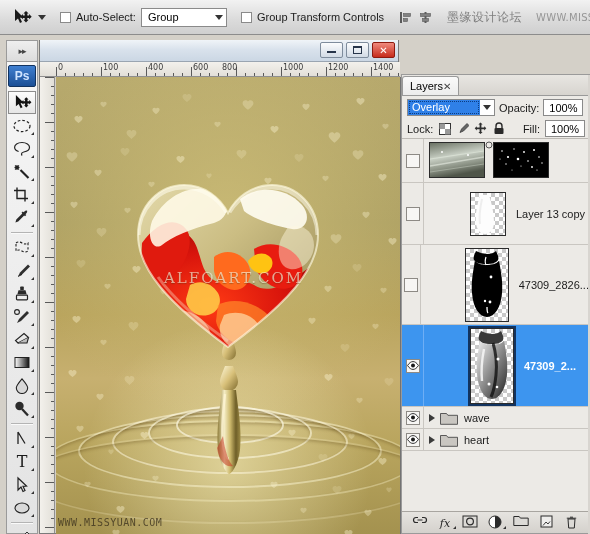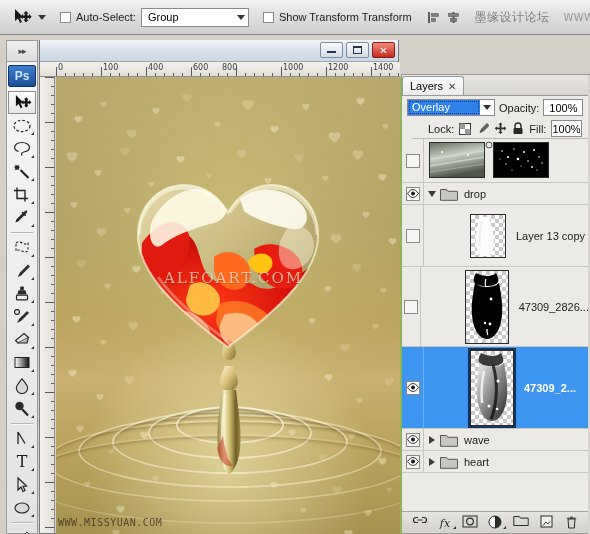--- a/index.html
+++ b/index.html
@@ -19,21 +19,21 @@
   }
   .ob-sep{width:1px;height:24px;background:#a9a9a9;margin:0 7px;
           box-shadow:1px 0 0 #f4f4f4;}
   .tool-preset{display:flex;align-items:center;gap:4px;padding-left:10px;}
   .tp-icon{width:24px;height:22px;display:flex;align-items:center;justify-content:center;}
   .caret-dn{width:0;height:0;border-left:4px solid transparent;border-right:4px solid transparent;border-top:5px solid #333;}
   .ob-check{width:11px;height:11px;background:#fff;border:1px solid #8a8a8a;box-sizing:border-box;display:inline-block;}
   .ob-label{font-size:11px;color:#1c1c1c;white-space:nowrap;}
   .ob-group{display:flex;align-items:center;gap:5px;}
   .ob-select{
-    width:108px;height:19px;background:#fff;border:1px solid #8a8a8a;
+    width:86px;height:19px;background:#fff;border:1px solid #8a8a8a;
     display:flex;align-items:center;justify-content:space-between;
     padding:0 3px 0 6px;box-sizing:border-box;font-size:11px;
   }
   .align-icons{display:flex;align-items:center;gap:5px;opacity:.8;}
   .align-ic{width:15px;height:15px;}
   .wm-top{
     font-family:"DejaVu Sans",sans-serif;font-size:12px;color:#6e6e6e;
     letter-spacing:.5px;white-space:nowrap;opacity:.85;
   }
   .wm-top2{font-size:10px;color:#8a8a8a;letter-spacing:.3px;}
@@ -108,21 +108,21 @@
   .rlab{position:absolute;top:1px;font-size:8px;color:#3b3b3b;
         font-family:"DejaVu Sans",sans-serif;}
   #ruler-v{
     position:absolute;left:0;top:37px;width:15px;height:456px;
     background:linear-gradient(90deg,#f3f1ec,#e2dfd8);
     border-right:1px solid #8f8f8f;box-sizing:border-box;overflow:hidden;
   }
   .vtick{position:absolute;right:0;height:1px;background:#5a5a5a;}
   #canvas{
     position:absolute;left:16px;top:37px;width:359px;height:457px;
-    overflow:hidden;background:#84cc16;
+    overflow:hidden;background:#737373;
   }
   #canvas-inner{
     position:absolute;left:0;top:0;width:344px;height:457px;
     background:
       radial-gradient(ellipse 60% 45% at 50% 85%, rgba(255,248,200,.55), rgba(0,0,0,0) 70%),
       radial-gradient(ellipse 80% 60% at 50% 30%, rgba(206,190,120,.8), rgba(0,0,0,0) 75%),
       linear-gradient(#b7a96d 0%, #ada063 32%, #b9a45d 52%, #c7b070 66%, #b9a55e 80%, #a4924f 100%);
   }
   .bokeh{position:absolute;opacity:.30;}
   .bokeh svg{display:block;}
@@ -149,21 +149,21 @@
   #layers-panel{
     position:absolute;left:401px;top:74px;width:189px;height:460px;
     background:#eceae6;border:1px solid #9a9a9a;border-right:none;
     box-sizing:border-box;
   }
   #lp-tabs{
     height:20px;background:linear-gradient(#e8e6e2,#d7d4cf);
     border-bottom:1px solid #9a9a9a;display:flex;align-items:flex-end;
   }
   .lp-tab{
-    height:19px;padding:0 7px;display:flex;align-items:center;gap:5px;
+    height:19px;padding:0 7px;display:flex;align-items:center;
     background:linear-gradient(#fafafa,#ececec);
     border:1px solid #9a9a9a;border-bottom:none;
     border-top-left-radius:3px;border-top-right-radius:3px;
     font-size:11px;box-sizing:border-box;
   }
   .tab-x{font-size:10px;color:#444;}
   #lp-blend-row{
     height:23px;display:flex;align-items:center;gap:4px;padding:0 5px;
     box-sizing:border-box;
   }
@@ -177,22 +177,22 @@
     outline:1px dotted #0b3c80;outline-offset:-2px;box-sizing:border-box;
   }
   .blend-caret{width:14px;display:flex;align-items:center;justify-content:center;}
   .num-field{
     width:40px;height:17px;border:1px solid #8a8a8a;background:#fff;
     font-size:11px;display:flex;align-items:center;justify-content:center;
     box-sizing:border-box;
   }
   .lbl-sm{font-size:11px;color:#1a1a1a;}
   #lp-lock-row{
-    height:20px;display:flex;align-items:center;gap:5px;padding:0 16px;
-    box-sizing:border-box;border-bottom:1px solid #bdbab5;margin-left:10px;
+    height:20px;display:flex;align-items:center;gap:5px;padding:0 5px;
+    box-sizing:border-box;border-bottom:1px solid #bdbab5;
   }
   .lock-ic{width:13px;height:13px;display:flex;align-items:center;justify-content:center;}
   #layer-list{
     position:absolute;left:0;top:64px;width:187px;height:373px;
     overflow:hidden;background:#eceae6;
   }
   .layer-row{
     display:flex;align-items:center;height:52px;
     border-bottom:1px solid #c9c6c1;box-sizing:border-box;
     background:#eceae6;position:relative;
@@ -261,21 +261,21 @@
     <span class="ob-select">
       <span>Group</span>
       <span class="caret-dn"></span>
     </span>
   </div>
 
   <div class="ob-sep"></div>
 
   <div class="ob-group">
     <span class="ob-check"></span>
-    <span class="ob-label">Show Transform Transform</span>
+    <span class="ob-label">Group Transform Controls</span>
   </div>
 
   <div class="ob-sep"></div>
 
   <div class="align-icons">
     <span class="align-ic">
       <svg width="15" height="15" viewBox="0 0 15 15">
           <rect x="2" y="2" width="2" height="11" fill="#3a3a3a"></rect>
           <rect x="5.5" y="3.5" width="7" height="3" fill="#6b6b6b" stroke="#3a3a3a" stroke-width=".6"></rect>
           <rect x="5.5" y="8.5" width="4" height="3" fill="#6b6b6b" stroke="#3a3a3a" stroke-width=".6"></rect>
@@ -1119,39 +1119,20 @@
               <circle cx="38" cy="24" r=".9"></circle>
               <circle cx="48" cy="20" r=".7"></circle>
             <circle cx="18" cy="27" r=".5"></circle>
               <circle cx="43" cy="27" r=".6"></circle>
               <circle cx="6" cy="16" r=".6"></circle>
           </g>
         </svg>
       </span>
     </div>
 
-    <div class="layer-row group-row">
-      <span class="eye-cell">
-        <span class="eye-box">
-          <svg width="12" height="9" viewBox="0 0 12 9">
-              <path d="M.6 4.5C2.4 1.6 4.2.6 6 .6s3.6 1 5.4 3.9C9.6 7.4 7.8 8.4 6 8.4S2.4 7.4.6 4.5z" fill="#fff" stroke="#1a1a1a" stroke-width=".9"></path>
-              <circle cx="6" cy="4.5" r="2" fill="#1a1a1a"></circle>
-            </svg>
-        </span>
-      </span>
-      <span class="arrow-cell">
-          <span class="tri-down"></span>
-        </span>
-      <span class="folder-ic">
-        <svg width="18" height="14" viewBox="0 0 18 14">
-            <path d="M.5 2.5h6l1.4 1.8h9.6v9H.5z" fill="#c9c6c1" stroke="#4a4a4a" stroke-width=".9"></path>
-          </svg>
-      </span>
-      <span class="layer-name" style="margin-left:0;">drop</span>
-    </div>
 
     <div class="layer-row" style="height:62px;">
       <span class="eye-cell">
         <span class="eye-box empty"></span>
       </span>
       <span class="arrow-cell"></span>
       <span class="thumb" style="margin-left:30px;">
         <span class="checker"></span>
         <svg width="34" height="42" viewBox="0 0 34 42" style="position:relative;">
           <path d="M9 2 C6 12 4 22 5 30 c1 8 5 11 9 11 c5 0 9-4 9-12 C23 21 21 11 18 2 Z" fill="#fdfdfd"></path>

